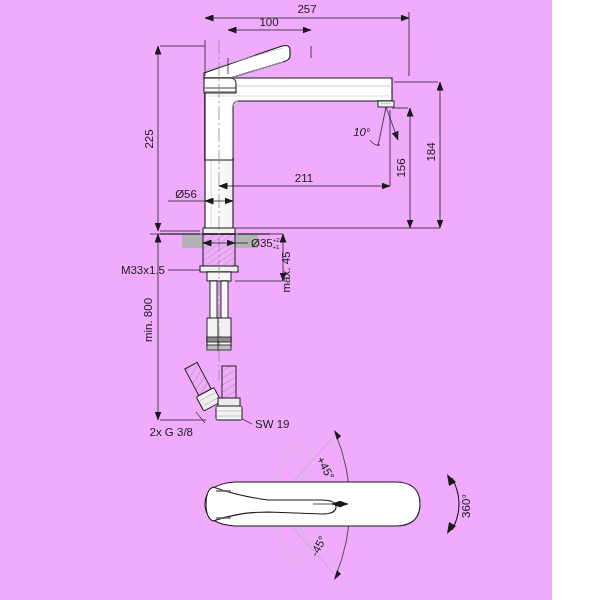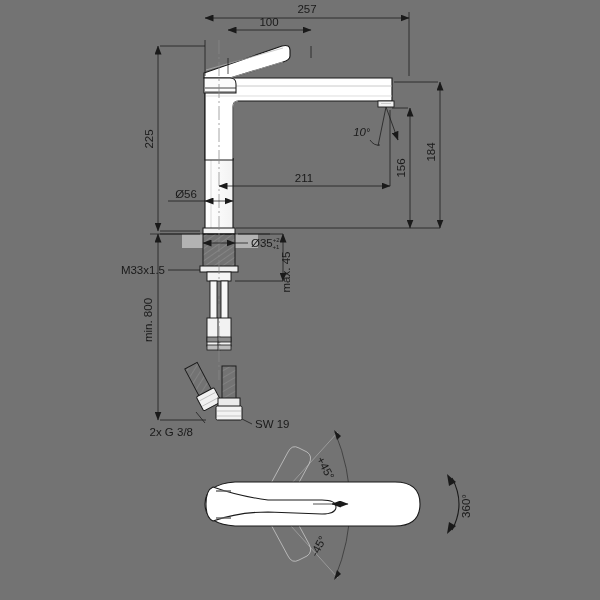--- a/index.html
+++ b/index.html
@@ -8,23 +8,23 @@
     background: #ffffff;
   }
   body {
     width: 600px;
     height: 600px;
     font-family: "Liberation Sans", sans-serif;
     overflow: hidden;
   }
   #sheet {
     position: relative;
-    width: 600px;
+    width: 552px;
     height: 600px;
-    background: #737373;
+    background: #f0abfc;
   }
   #sheet svg {
     position: absolute;
     top: 0;
     left: 0;
     display: block;
   }
   text {
     font-family: "Liberation Sans", sans-serif;
     fill: #1a1a1a;

